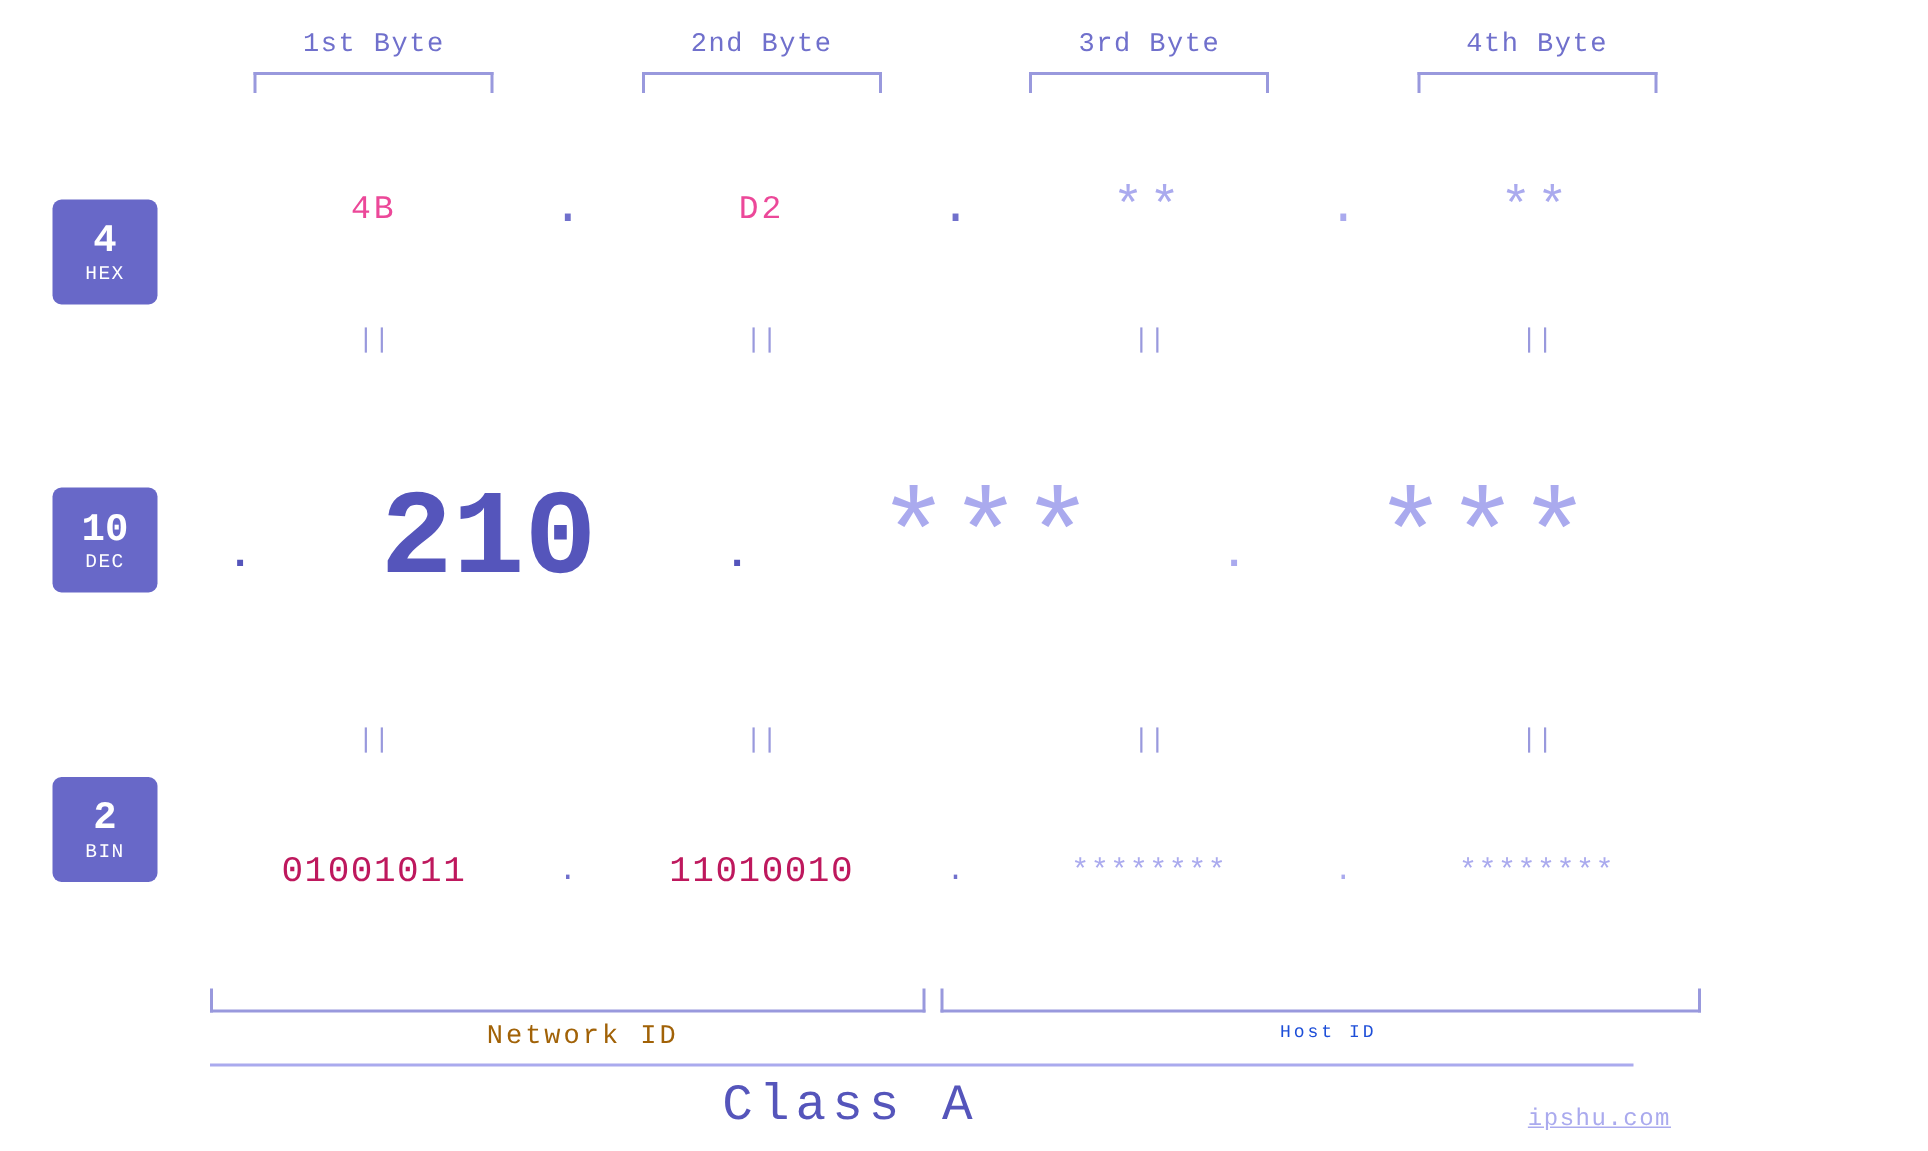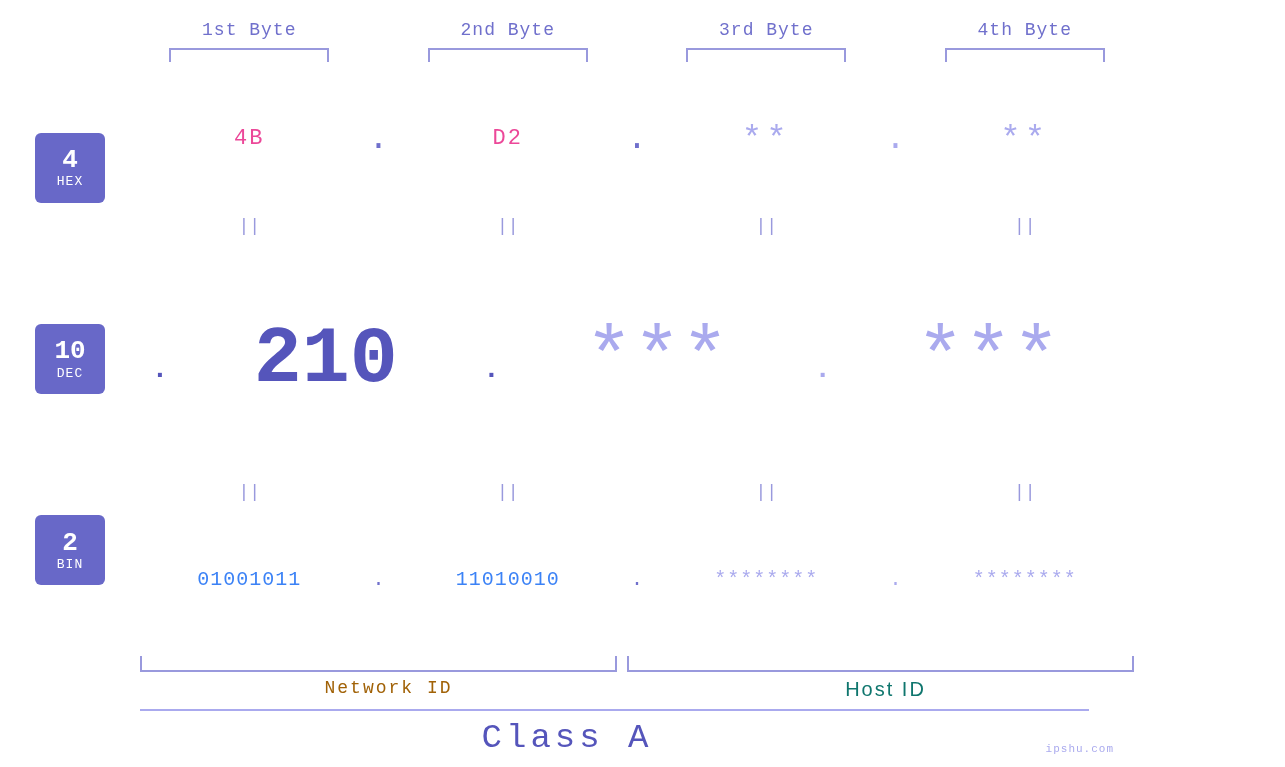--- a/index.html
+++ b/index.html
@@ -220,22 +220,22 @@
 
     .dot-dec-masked {
       color: #aaaaee;
       font-size: 28px;
       font-weight: bold;
       margin-top: 20px;
     }
 
     
     .bin-val {
-      color: #3b82f6;
-      font-size: 20px;
+      color: #be185d;
+      font-size: 24px;
       font-family: 'Courier New', Courier, monospace;
       letter-spacing: 1px;
     }
 
     .bin-masked {
       color: #aaaaee;
       font-size: 20px;
       font-family: 'Courier New', Courier, monospace;
       letter-spacing: 1px;
     }
@@ -316,23 +316,23 @@
       text-align: center;
       color: #a16207;
       font-size: 18px;
       font-family: 'Courier New', Courier, monospace;
       letter-spacing: 2px;
     }
 
     .host-label {
       flex: 1;
       text-align: center;
-      color: #0f766e;
-      font-size: 20px;
-      font-family: Liberation Sans, sans-serif;
+      color: #1d4ed8;
+      font-size: 12px;
+      font-family: Liberation Mono, monospace;
       letter-spacing: 2px;
     }
 
     .class-row {
       width: 100%;
       display: flex;
       justify-content: center;
       align-items: flex-start;
       padding: 10px 0;
       position: relative;
@@ -353,23 +353,24 @@
       font-family: 'Courier New', Courier, monospace;
       letter-spacing: 4px;
       z-index: 1;
     }
 
     .watermark {
       position: absolute;
       bottom: 12px;
       right: 20px;
       color: #aaaaee;
-      font-size: 11px;
+      font-size: 16px;
       font-family: 'Courier New', Courier, monospace;
       letter-spacing: 1px;
+      text-decoration: underline;
     }
 
     .equal-row {
       display: flex;
       width: 100%;
       justify-content: center;
     }
 
     .equal-cols {
       display: flex;

